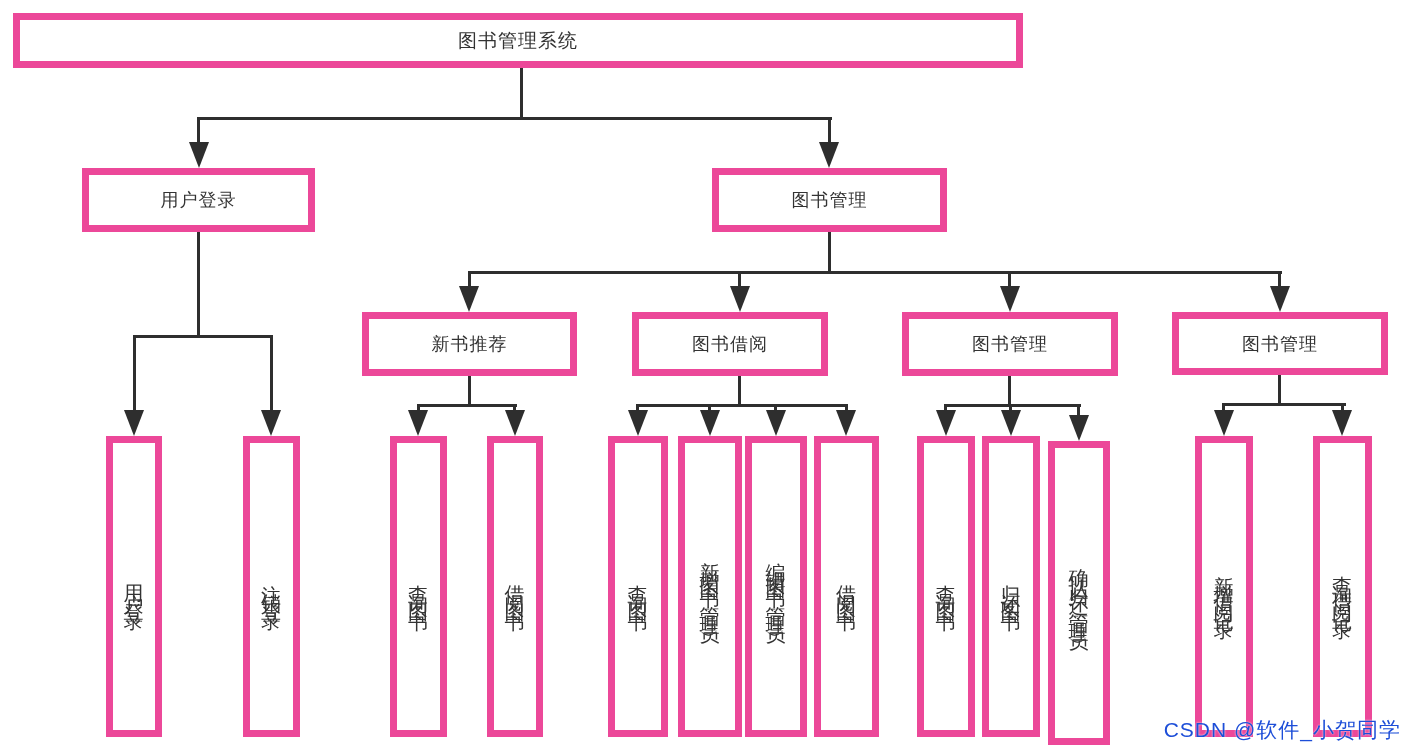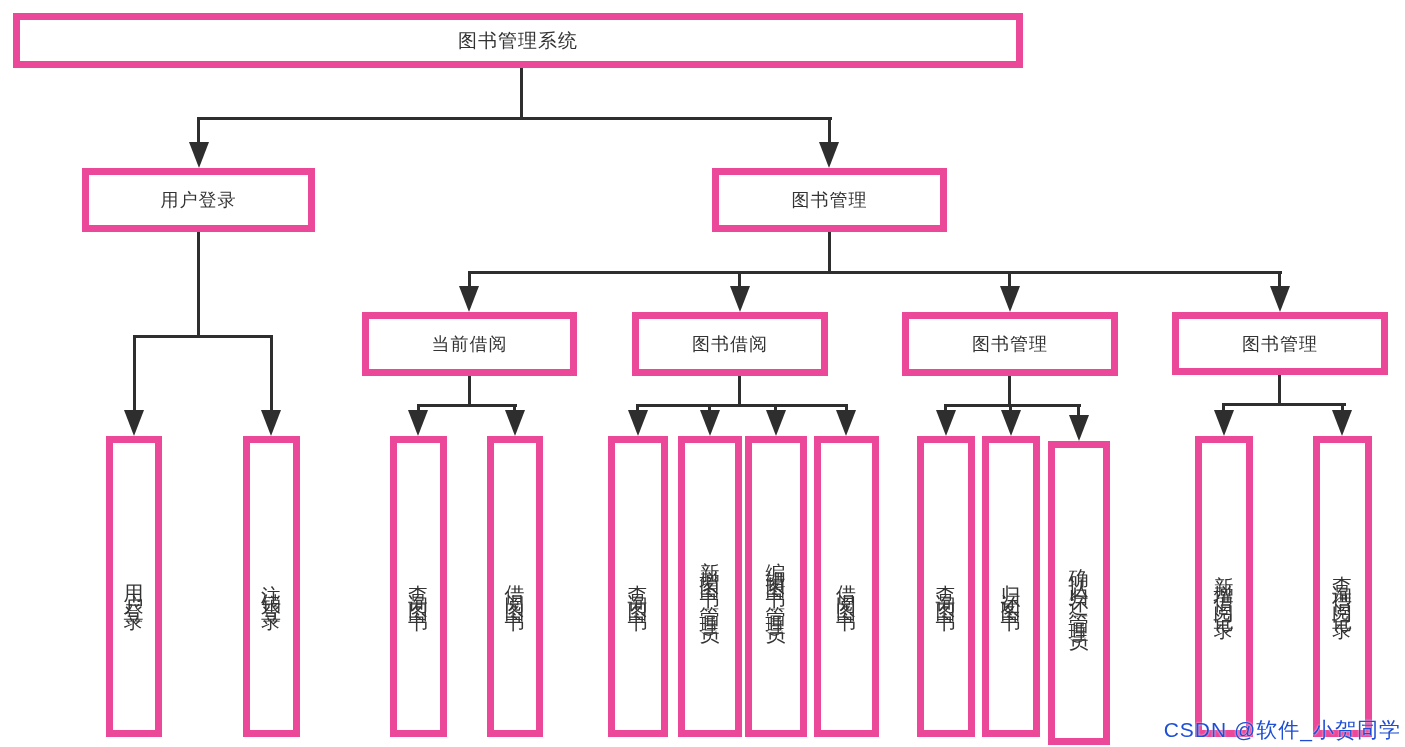--- a/index.html
+++ b/index.html
@@ -56,21 +56,21 @@
   <div class="ln" style="left:468px;top:271px;width:814px;height:3px"></div>
   <div class="ln" style="left:468px;top:274px;width:3px;height:16px"></div>
   <div class="ah" style="left:459px;top:286px"></div>
   <div class="ln" style="left:738px;top:274px;width:3px;height:16px"></div>
   <div class="ah" style="left:730px;top:286px"></div>
   <div class="ln" style="left:1008px;top:274px;width:3px;height:16px"></div>
   <div class="ah" style="left:1000px;top:286px"></div>
   <div class="ln" style="left:1278px;top:274px;width:3px;height:16px"></div>
   <div class="ah" style="left:1270px;top:286px"></div>
 
-  <div class="node h" style="left:362px;top:312px;width:215px;height:64px">当前借阅</div>
+  <div class="node h" style="left:362px;top:312px;width:215px;height:64px">新书推荐</div>
   <div class="node h" style="left:632px;top:312px;width:196px;height:64px">图书借阅</div>
   <div class="node h" style="left:902px;top:312px;width:216px;height:64px">图书管理</div>
   <div class="node h" style="left:1172px;top:312px;width:216px;height:63px">图书管理</div>
 
   <div class="ln" style="left:468px;top:376px;width:3px;height:31px"></div>
   <div class="ln" style="left:417px;top:404px;width:100px;height:3px"></div>
   <div class="ln" style="left:417px;top:407px;width:3px;height:7px"></div>
   <div class="ah" style="left:408px;top:410px"></div>
   <div class="ln" style="left:513px;top:407px;width:3px;height:7px"></div>
   <div class="ah" style="left:505px;top:410px"></div>

